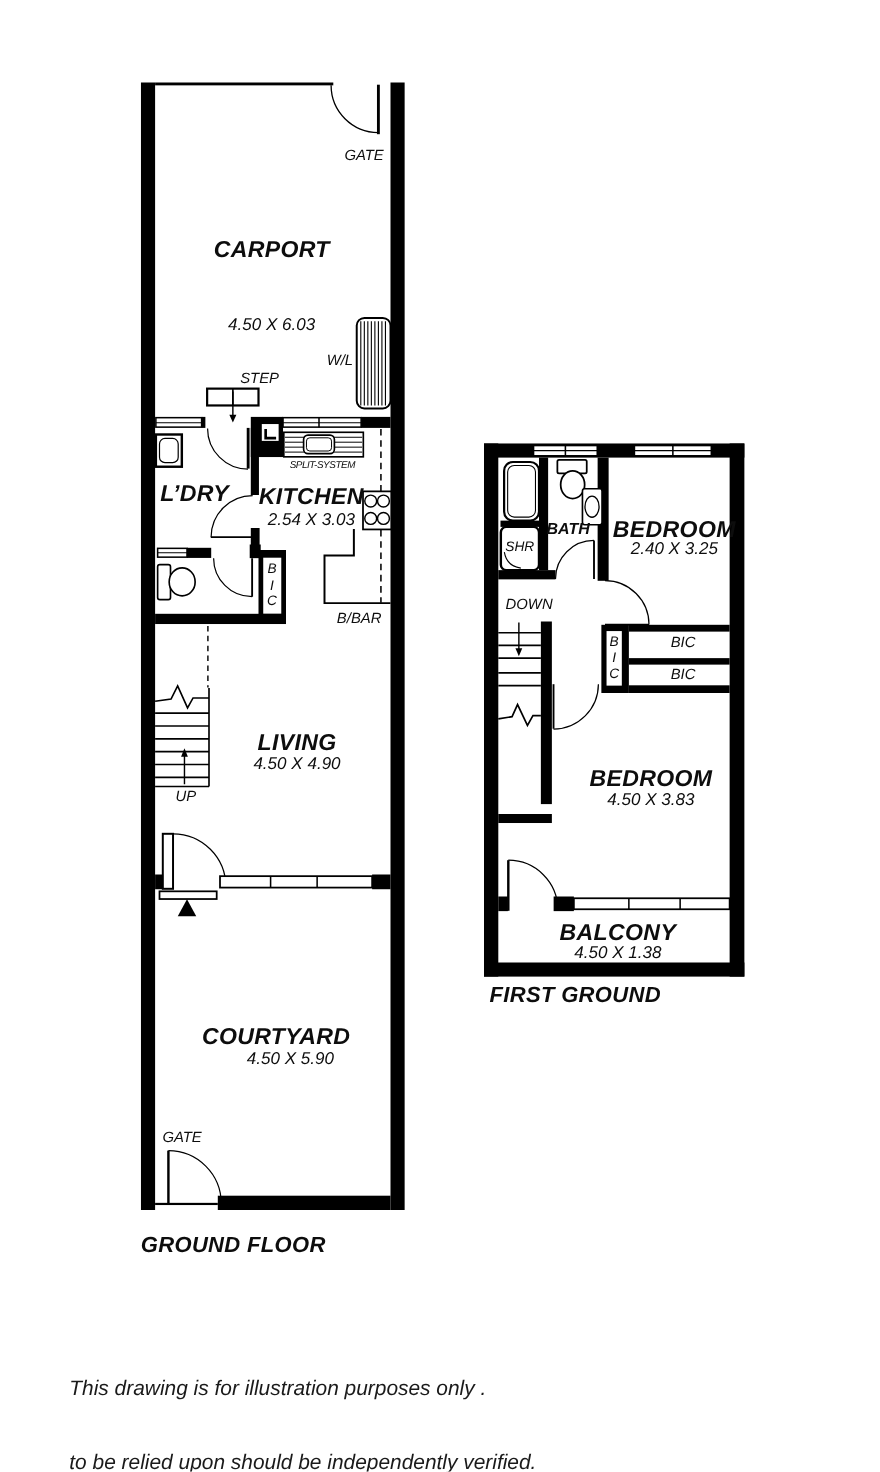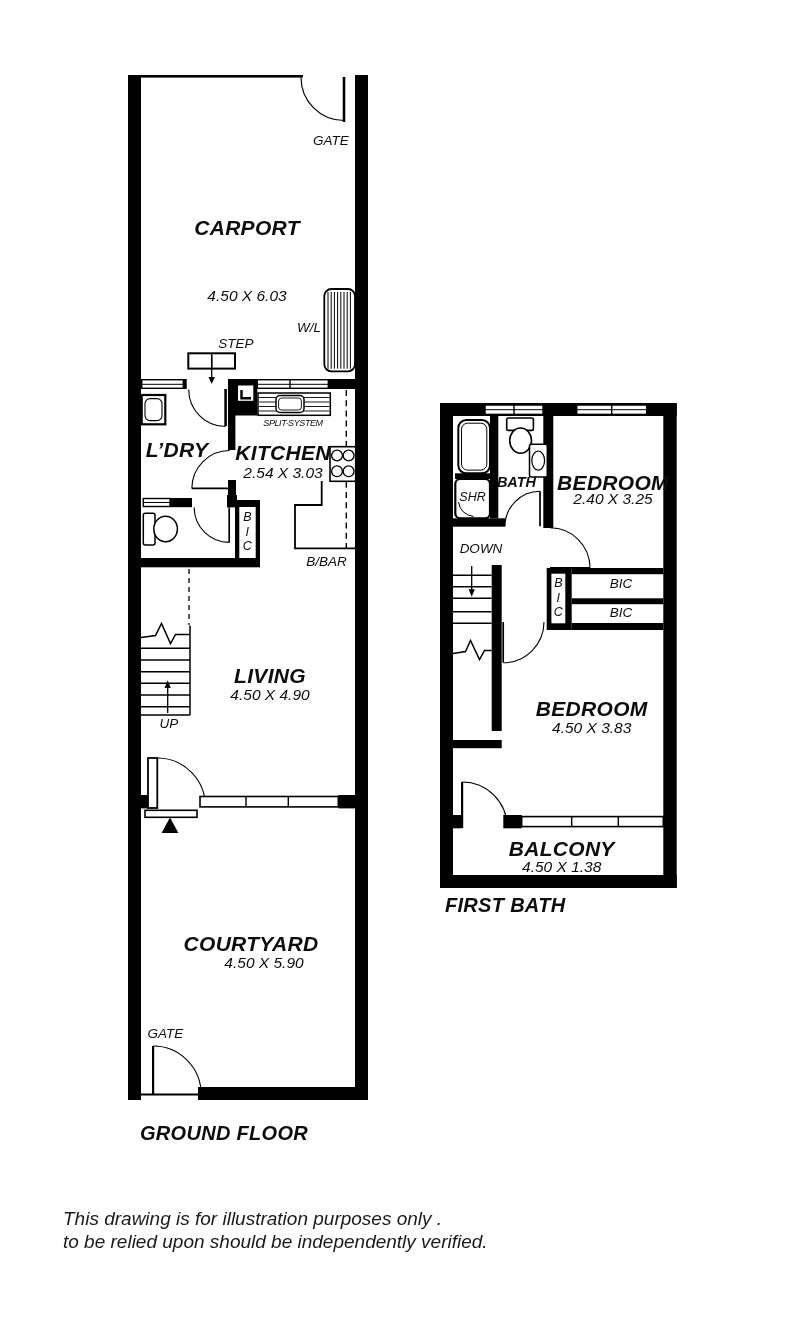--- a/index.html
+++ b/index.html
@@ -12,21 +12,21 @@
   .room{font-weight:bold;font-size:21px;letter-spacing:.3px;}
   .dims{font-size:15.5px;}
   .small{font-size:13.5px;}
   .bathlbl{font-weight:bold;font-size:14.5px;}
   .shrlbl{font-size:12.5px;}
   .tiny{font-size:9px;letter-spacing:-.4px;}
   .bicv{font-size:12.5px;white-space:pre-line;line-height:14.5px;}
   .floor-title{position:absolute;transform:translateY(-50%);font-style:italic;font-weight:bold;
        font-size:20px;letter-spacing:.3px;white-space:nowrap;}
   .disclaimer{position:absolute;font-style:italic;font-size:19px;line-height:22.5px;color:#1a1a1a;}
-  .disclaimer span{display:block;}
+  .disclaimer span{display:block;margin-top:44px;}
 </style>
 </head>
 <body>
 
 <div class="sheet">
 
   <div class="plan" style="left:128px;top:74px;width:240px;height:1026px;">
     <svg width="240" height="1026" viewBox="0 0 240 1026">
 
       <g fill="#000">
@@ -288,21 +288,21 @@
 I
 C</span>
     <span class="lbl small" style="left:181px;top:180.5px;">BIC</span>
     <span class="lbl small" style="left:181px;top:209.5px;">BIC</span>
     <span class="lbl room" style="left:151.7px;top:305px;">BEDROOM</span>
     <span class="lbl dims" style="left:151.7px;top:325px;">4.50 X 3.83</span>
     <span class="lbl room" style="left:121.7px;top:445px;">BALCONY</span>
     <span class="lbl dims" style="left:121.7px;top:464px;">4.50 X 1.38</span>
   </div>
 
-  <span class="floor-title" style="left:445px;top:905px;">FIRST BATH</span>
-  <span class="floor-title" style="left:140px;top:1133px;text-align:center;">GROUND FLOOR</span>
+  <span class="floor-title" style="left:445px;top:905px;">FIRST GROUND</span>
+  <span class="floor-title" style="left:128px;top:1133px;text-align:center;">GROUND FLOOR</span>
 
   <div class="disclaimer" style="left:63px;top:1208px;">
     <span>This drawing is for illustration purposes only .</span>
     <span>to be relied upon should be independently verified.</span>
   </div>
 
 </div>
 
 </body></html>

